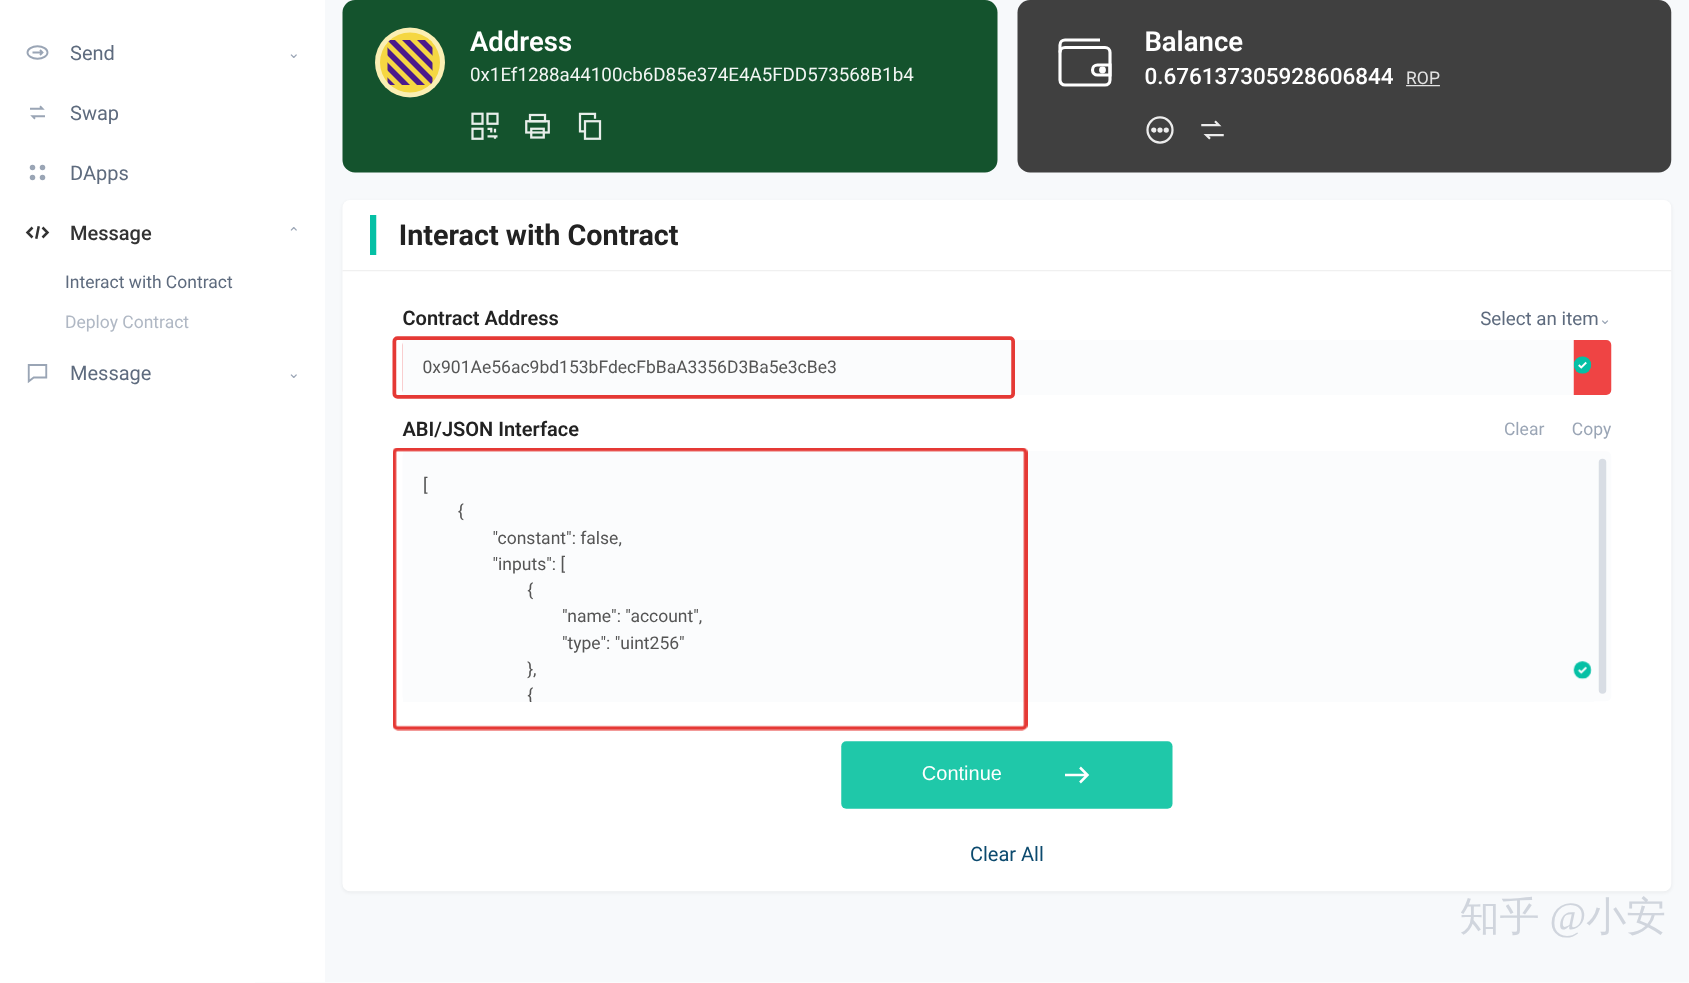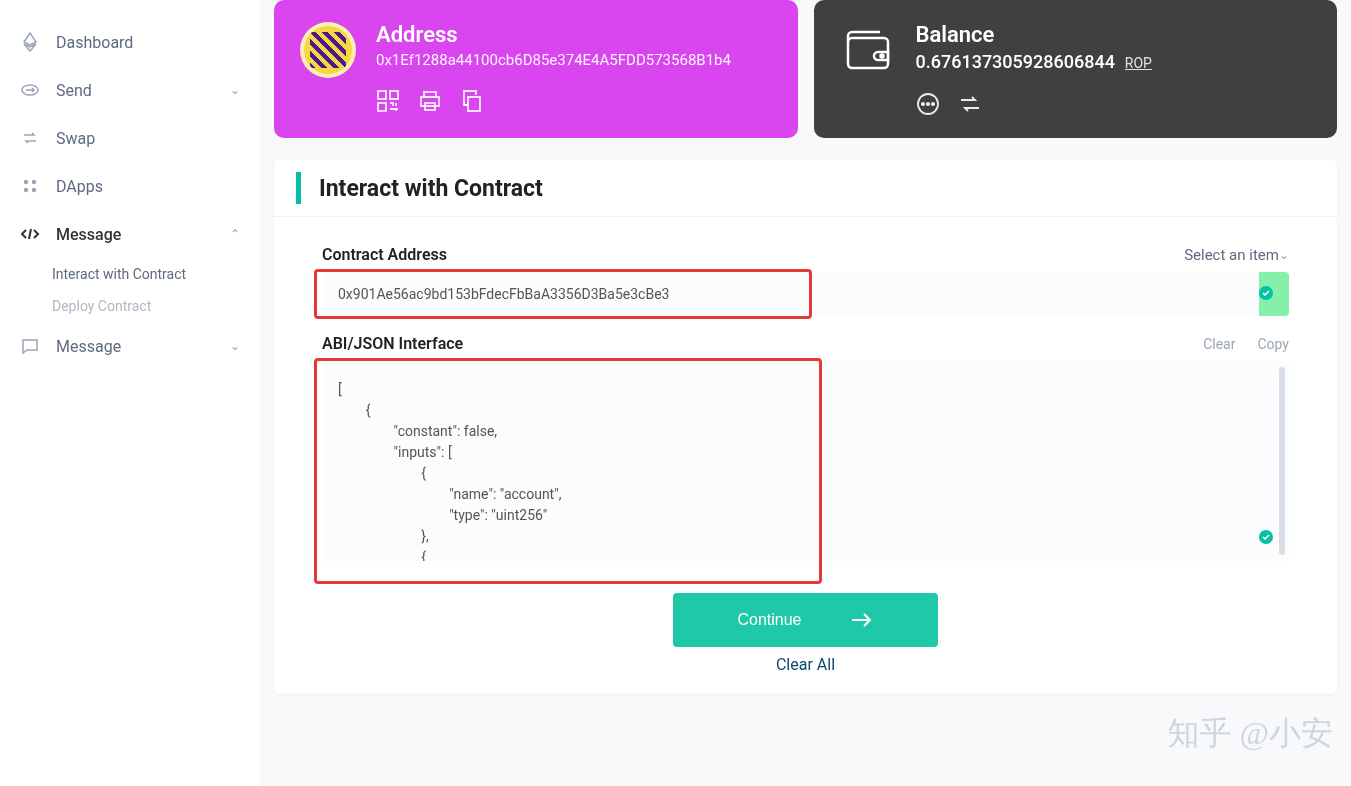--- a/index.html
+++ b/index.html
@@ -10,21 +10,21 @@
     .nav-item-left { display: flex; align-items: center; gap: 16px; }
     .nav-icon { width: 20px; height: 20px; display: flex; align-items: center; justify-content: center; color: #9aa5b5; }
     .nav-item.active { color: #333; font-weight: 500; }
     .sub-items { padding-left: 52px; }
     .sub-item { padding: 8px 0; font-size: 14px; color: #5e6b7e; cursor: pointer; }
     .sub-item.inactive { color: #b0b8c4; }
     .chevron { color: #9aa5b5; font-size: 12px; }
     .main { flex: 1; padding: 0 14px; overflow: auto; }
     .cards { display: flex; gap: 16px; margin-top: 0; }
     .card { border-radius: 10px; padding: 22px 26px; flex: 1; color: #fff; }
-    .card-address { background: #d946ef; display: flex; gap: 20px; }
+    .card-address { background: #14532d; display: flex; gap: 20px; }
     .card-balance { background: #404040; display: flex; gap: 20px; }
     .avatar { width: 56px; height: 56px; border-radius: 50%; background: #f5d742; border: 4px solid rgba(255,255,255,0.6); display: flex; align-items: center; justify-content: center; overflow: hidden; }
     .avatar-inner { width: 36px; height: 36px; background: linear-gradient(45deg,#4a1a8c 25%,#f5d742 25%,#f5d742 50%,#4a1a8c 50%,#4a1a8c 75%,#f5d742 75%); background-size: 12px 12px; }
     .wallet-icon { width: 56px; height: 56px; display: flex; align-items: center; justify-content: center; }
     .card-content { flex: 1; }
     .card-title { font-size: 22px; font-weight: 600; margin-bottom: 4px; }
     .card-value { font-size: 15px; opacity: 0.95; }
     .card-value-big { font-size: 18px; font-weight: 500; }
     .card-unit { font-size: 14px; opacity: 0.85; margin-left: 6px; text-decoration: underline; }
     .card-actions { display: flex; gap: 18px; margin-top: 20px; }
@@ -33,51 +33,41 @@
     .panel-header { display: flex; align-items: center; padding: 12px 22px; border-bottom: 1px solid #f0f0f0; }
     .panel-bar { width: 5px; height: 32px; background: #05c0a5; margin-right: 18px; }
     .panel-title { font-size: 23px; font-weight: 700; color: #222; }
     .panel-body { padding: 28px 48px 20px; }
     .field-row { display: flex; justify-content: space-between; align-items: center; margin-bottom: 8px; }
     .field-label { font-size: 16px; font-weight: 600; color: #222; }
     .select-item { display: flex; align-items: center; font-size: 15px; color: #5e6b7e; cursor: pointer; }
     .clear-copy { display: flex; gap: 22px; font-size: 14px; color: #9aa5b5; }
     .clear-copy span { cursor: pointer; }
     .text-input { width: 100%; padding: 14px 16px; border: none; font-size: 14px; color: #555; background: #fbfcfd; outline: none; font-family: inherit; }
-    .full-input-bg { background: #86efac; border-radius: 4px; display: flex; align-items: center; padding-right: 16px; margin-bottom: 18px; position: relative; justify-content: space-between; }
+    .full-input-bg { background: #ef4444; border-radius: 4px; display: flex; align-items: center; padding-right: 16px; margin-bottom: 18px; position: relative; justify-content: space-between; }
     .full-input-bg .text-input { flex: 1; }
     .check-icon { color: #05c0a5; font-size: 14px; }
     .abi-wrap { position: relative; margin-bottom: 18px; }
     .abi-box { border: 3px solid #e53935; border-radius: 4px; width: 508px; position: absolute; top: 0; left: 0; bottom: 0; z-index: 2; pointer-events: none; }
     .abi-textarea { width: 100%; height: 200px; padding: 18px 16px; border: none; font-size: 14px; color: #555; background: #fbfcfd; font-family: inherit; resize: none; outline: none; line-height: 1.5; white-space: pre; }
     .abi-container { position: relative; background: #fbfcfd; border-radius: 4px; display: flex; }
     .abi-check { position: absolute; right: 16px; bottom: 14px; color: #05c0a5; font-size: 14px; }
     .scrollbar-track { width: 6px; background: #d8dde4; border-radius: 3px; margin: 6px 4px; }
-    .continue-row { display: flex; flex-direction: column; align-items: center; margin-top: 32px; gap: 8px; }
+    .continue-row { display: flex; flex-direction: column; align-items: center; margin-top: 32px; gap: 27px; }
     .continue-btn { background: #1fc8a9; color: #fff; border: none; padding: 18px 64px; font-size: 16px; border-radius: 4px; cursor: pointer; display: flex; align-items: center; gap: 48px; font-weight: 500; }
     .clear-all { color: #0c4a6e; font-size: 16px; cursor: pointer; }
     .watermark { position: absolute; right: 18px; bottom: 30px; font-size: 32px; color: #d0d5dd; font-weight: 400; pointer-events: none; font-family: serif; }
     .addr-full-wrap { position: relative; margin-bottom: 18px; }
     .addr-red-box { position: absolute; left: -8px; top: -3px; width: 498px; height: calc(100% + 6px); border: 3px solid #e53935; border-radius: 4px; z-index: 2; pointer-events: none; }
   </style>
 </head>
 <body>
 
 <div class="layout">
   <aside class="sidebar">
-    <div class="nav-item">
-      <div class="nav-item-left">
-        <span class="nav-icon">
-          <svg width="18" height="20" viewBox="0 0 18 20" fill="none" stroke="currentColor" stroke-width="1.5">
-              <path d="M9 1L3 10l6 3 6-3L9 1zM3 12l6 7 6-7-6 3-6-3z"></path>
-            </svg>
-        </span>
-        <span>Dashboard</span>
-      </div>
-    </div>
     <div class="nav-item">
       <div class="nav-item-left">
         <span class="nav-icon">
           <svg width="20" height="14" viewBox="0 0 20 14" fill="none" stroke="currentColor" stroke-width="1.5">
               <ellipse cx="10" cy="7" rx="8" ry="5"></ellipse>
               <path d="M6 7h8M12 5l2 2-2 2"></path>
             </svg>
         </span>
         <span>Send</span>
       </div>

